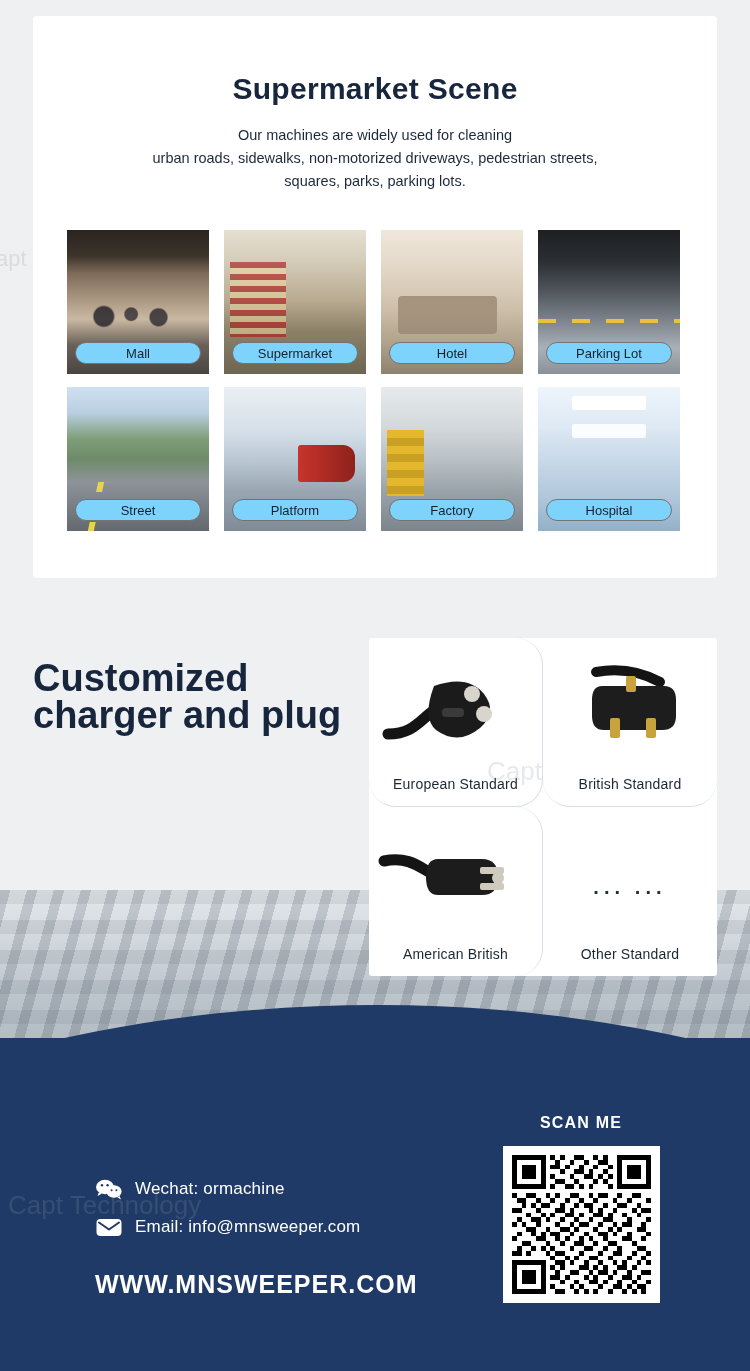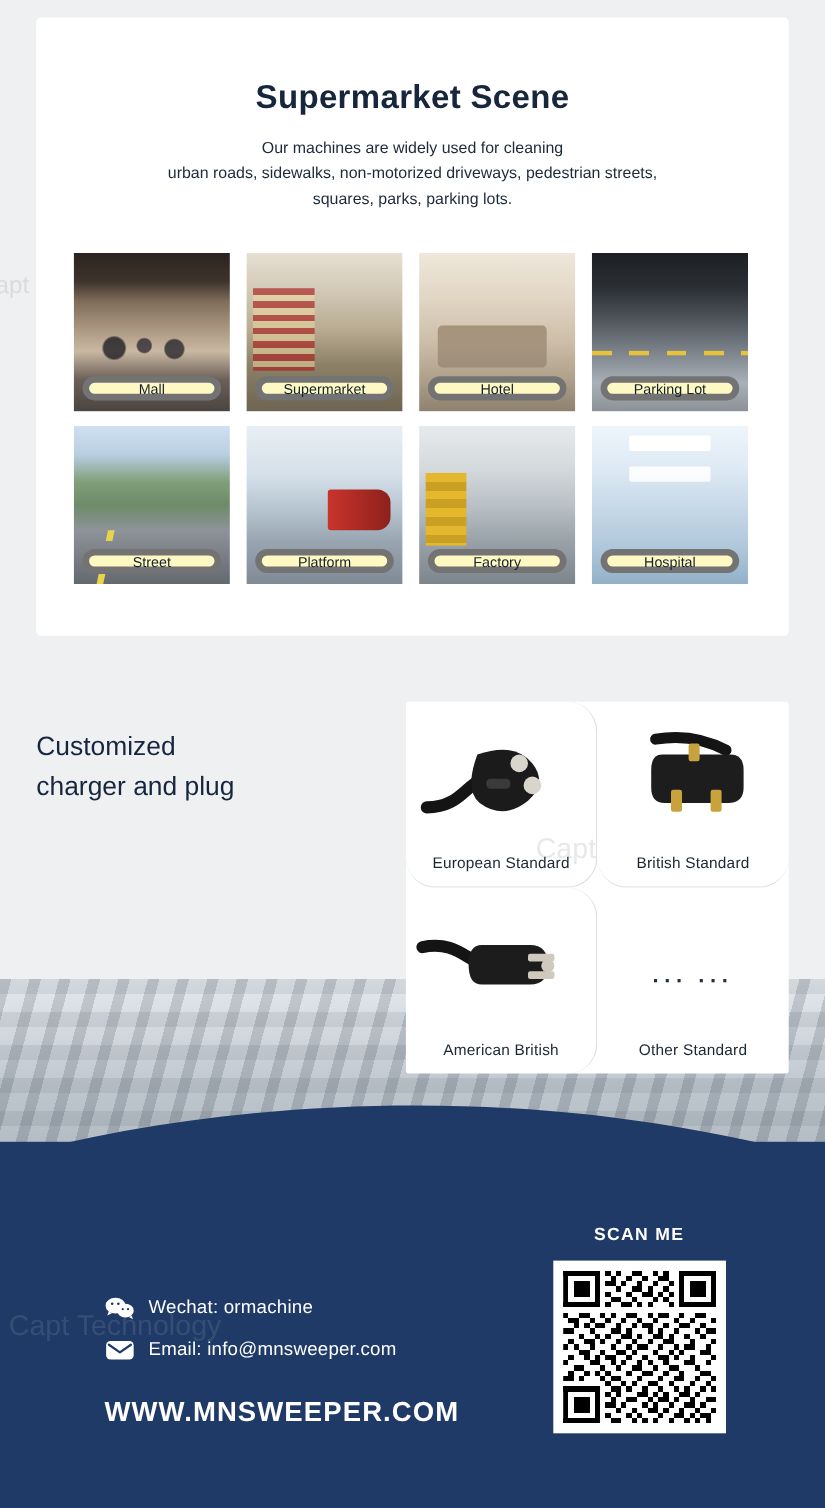--- a/index.html
+++ b/index.html
@@ -65,23 +65,23 @@
     inset: 0;
     width: 100%;
     height: 100%;
   }
   .scene-label {
     position: absolute;
     left: 8px;
     bottom: 10px;
     width: 126px;
     height: 22px;
-    background: #fef9c3;
+    background: #7dd3fc;
     border-radius: 11px;
-    border: 6px solid #737373;
+    border: 1px solid #737373;
     font-size: 13px;
     color: #14202e;
     display: flex;
     align-items: center;
     justify-content: center;
   }
 
   
   .img-mall {
     background:
@@ -163,23 +163,23 @@
   }
 
   
   .charger-head {
     position: absolute;
     left: 33px;
     top: 660px;
     width: 330px;
   }
   .charger-head h2 {
-    font-size: 24px;
+    font-size: 38px;
     line-height: 37px;
-    font-weight: normal;
+    font-weight: bold;
     color: #17263c;
   }
   .charger-head .accent {
     color: #3aa7dc;
     display: block;
     margin-top: 4px;
   }
   .charger-note {
     position: absolute;
     left: 33px;

